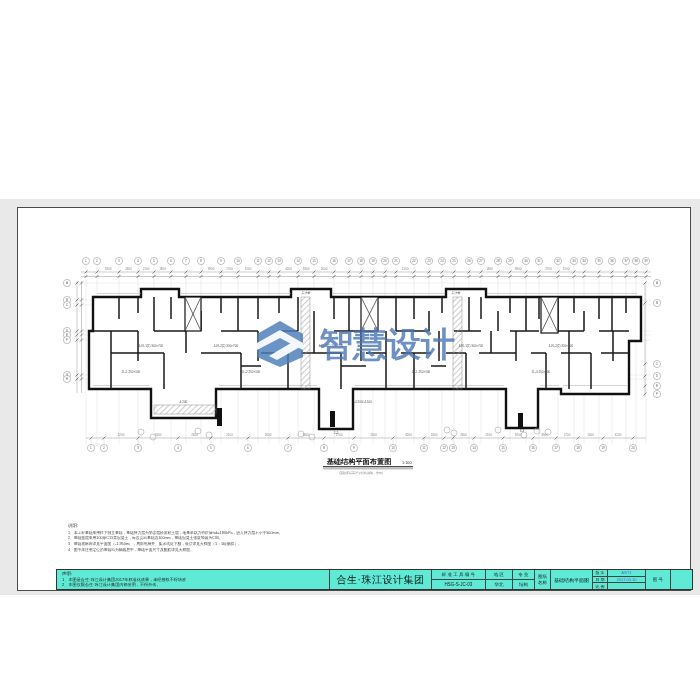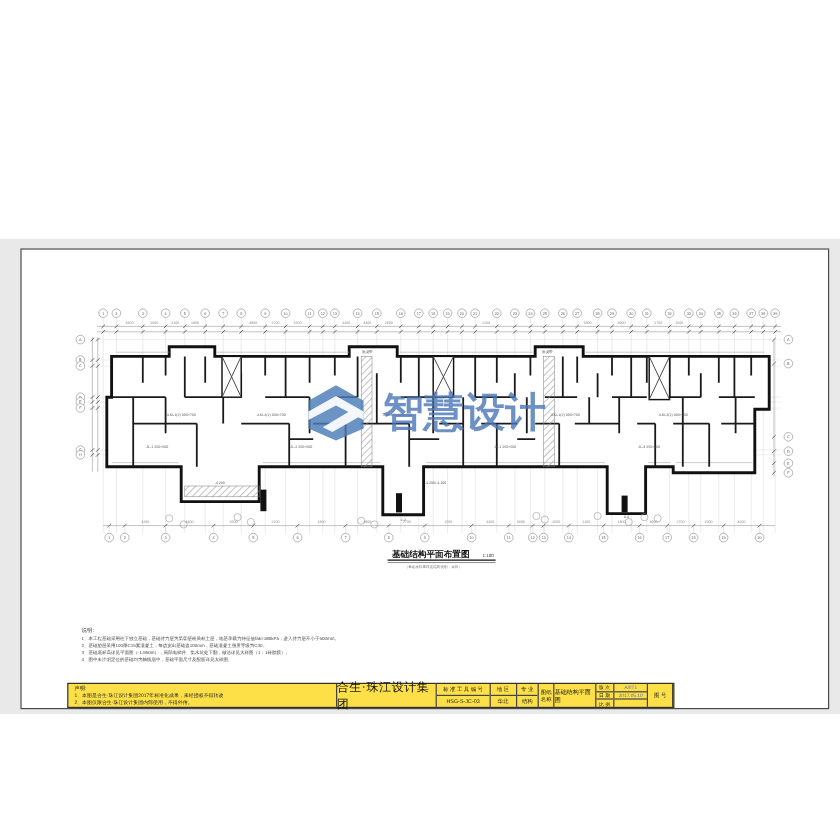--- a/index.html
+++ b/index.html
@@ -27,22 +27,22 @@
   
   .notes{
     position:absolute;left:50px;top:314px;width:740px;
     transform:scale(0.5);transform-origin:0 0;color:#333;
   }
   .notes .hd{font-size:9px;margin-bottom:2px;}
   .notes .ln{font-size:7.5px;line-height:1.5;color:#444;}
 
   
   .strip{
-    position:absolute;left:38px;top:361px;width:506px;height:21px;
-    border:1px solid #333;box-sizing:border-box;display:flex;background:#fde047;
+    position:absolute;left:38px;top:361px;width:637px;height:21px;
+    border:1px solid #333;box-sizing:border-box;display:flex;background:#5eead4;
   }
   .cell{border-left:1px solid #444;box-sizing:border-box;height:100%;}
   .cell:first-child{border-left:none;}
   .c-statement{width:272px;position:relative;overflow:hidden;}
   .statement{position:absolute;left:5px;top:1px;width:520px;transform:scale(0.55);transform-origin:0 0;color:#222;}
   .statement .hd{font-size:8px;}
   .statement .ln{font-size:7.5px;line-height:1.35;}
   .c-company{width:102px;display:flex;align-items:center;justify-content:center;
     font-family:"Liberation Serif",serif;font-size:10px;letter-spacing:0.5px;color:#111;}
   .tworow{display:flex;flex-direction:column;}

